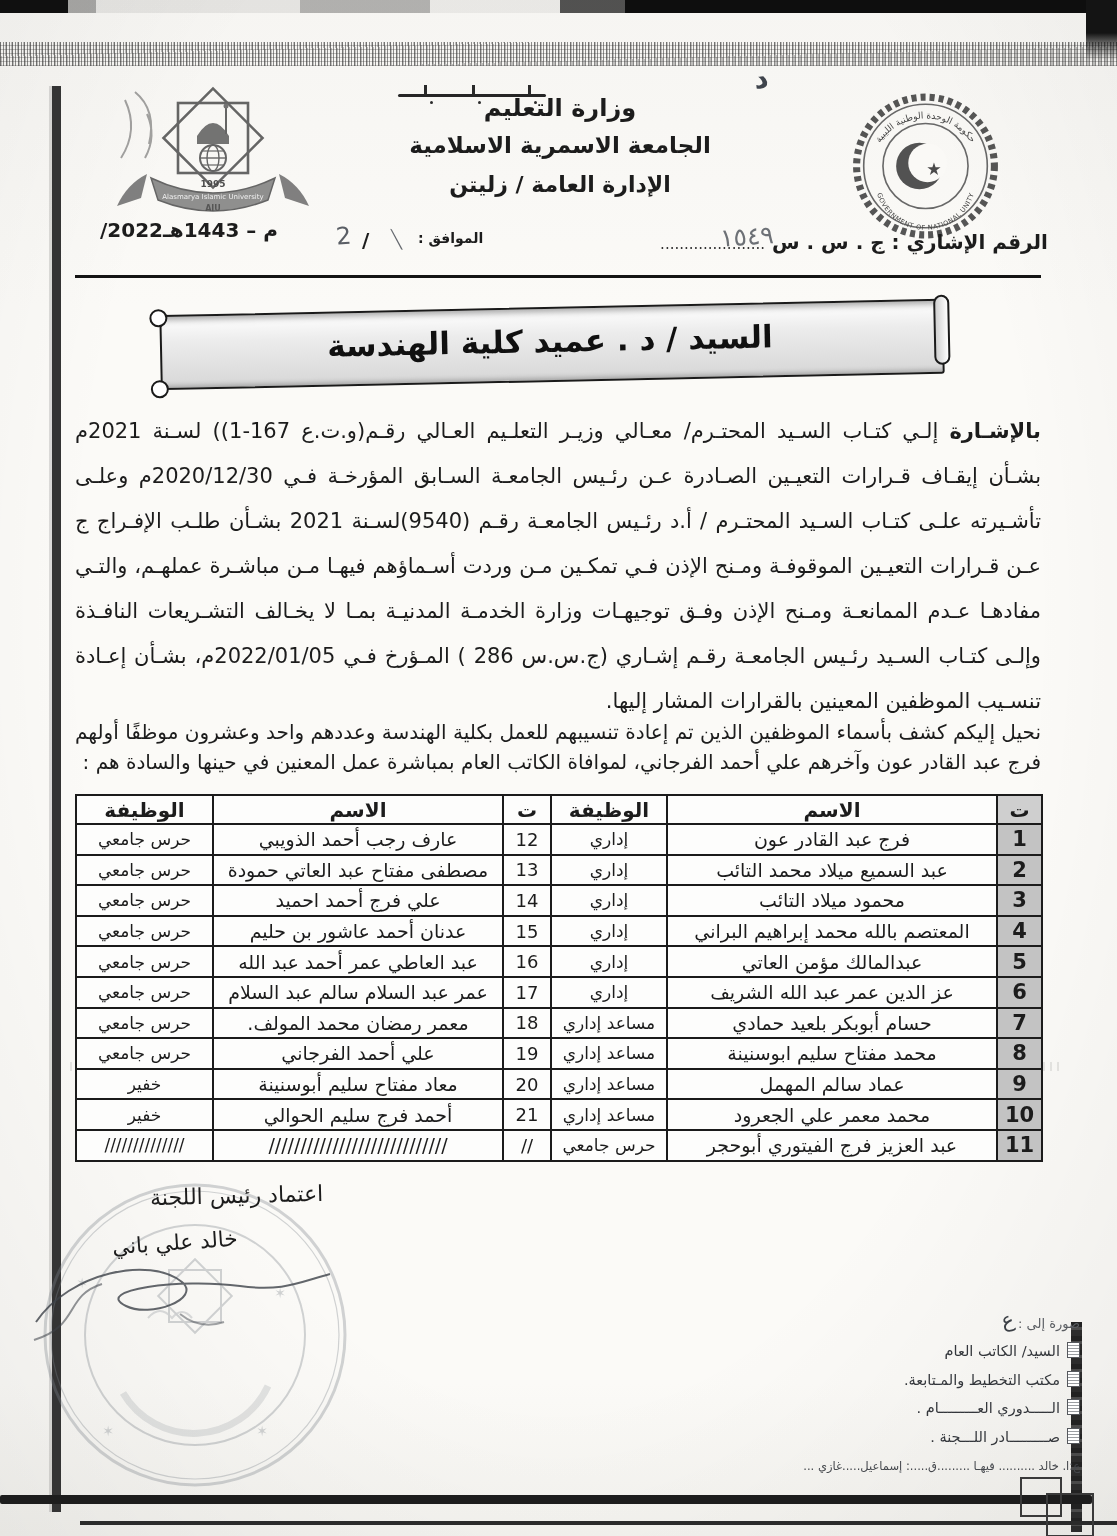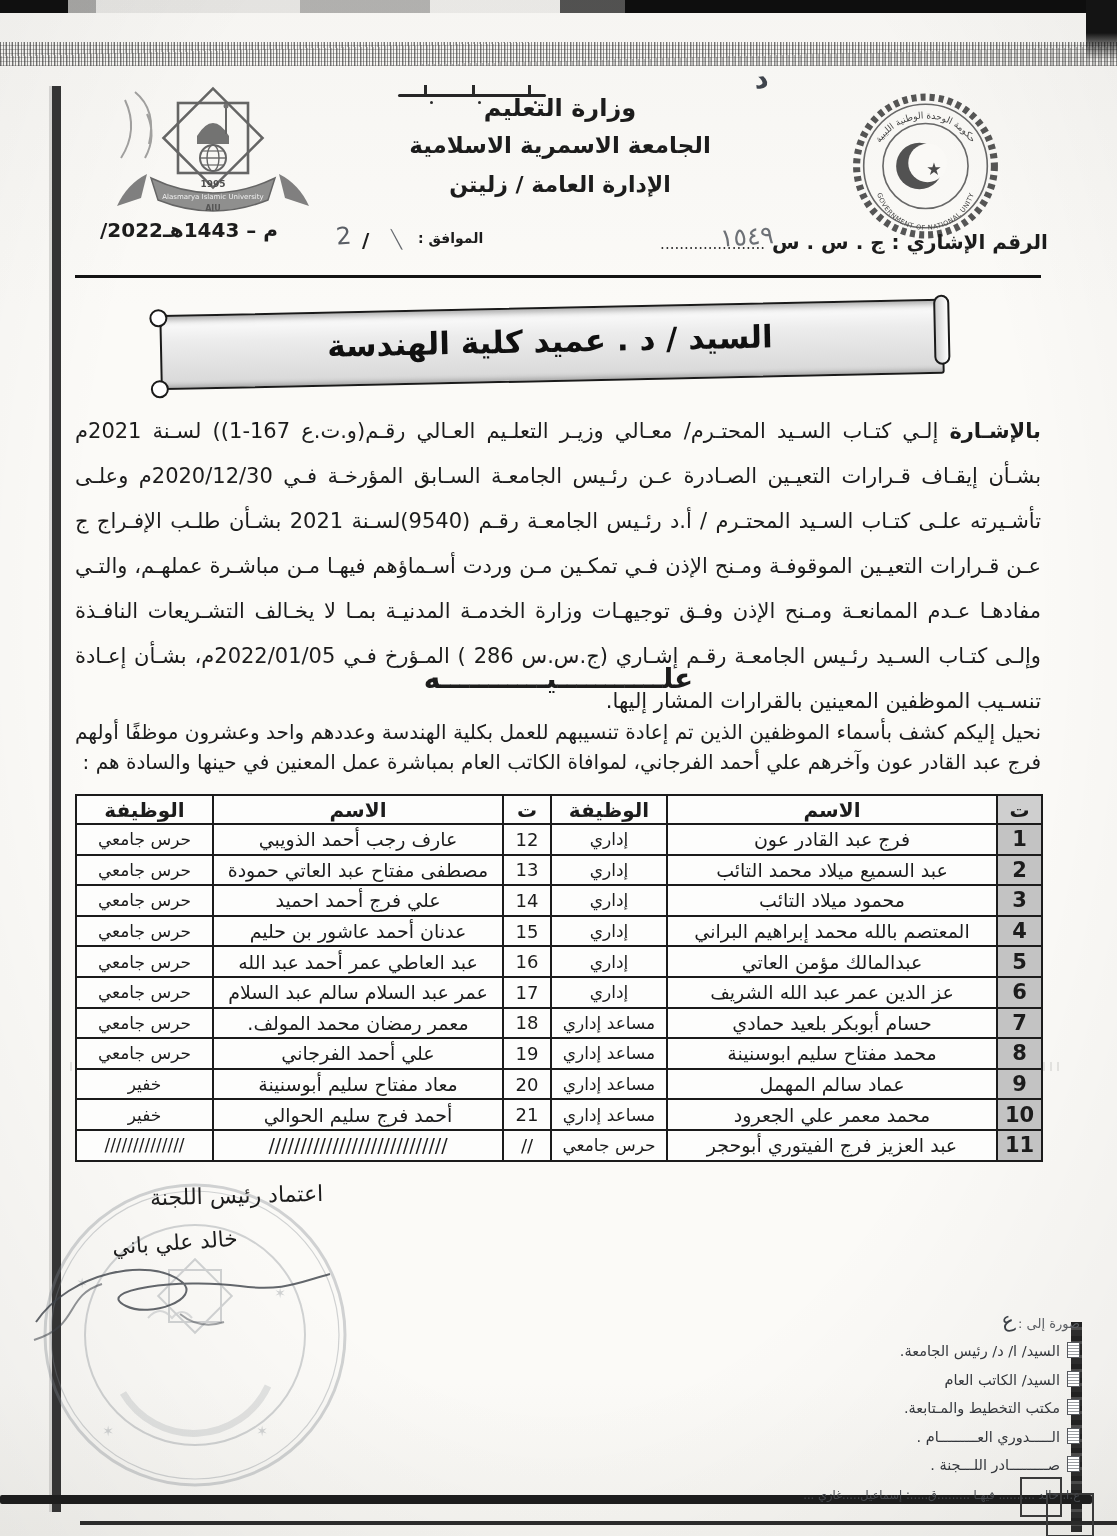--- a/index.html
+++ b/index.html
@@ -183,21 +183,20 @@
 
   <div class="abs banner">
     <div class="banner-body"></div>
     <div class="banner-roll-l"></div>
     <div class="banner-roll-b"></div>
     <div class="banner-roll-r"></div>
     <div class="banner-title">السيد / د . عميد كلية الهندسة</div>
   </div>
 
   <div class="abs p1"><b>بالإشـارة</b><span> إلـي كتـاب السـيد المحتـرم/ معـالي وزيـر التعلـيم العـالي رقـم(و.ت.ع 167-1)) لسـنة 2021م بشـأن إيقـاف قـرارات التعيـين الصـادرة عـن رئـيس الجامعـة السـابق المؤرخـة فـي 2020/12/30م وعلـى تأشـيرته علـى كتـاب السـيد المحتـرم / أ.د رئـيس الجامعـة رقـم (9540)لسـنة 2021 بشـأن طلـب الإفـراج ج عـن قـرارات التعيـين الموقوفـة ومـنح الإذن فـي تمكـين مـن وردت أسـماؤهم فيهـا مـن مباشـرة عملهـم، والتـي مفادهـا عـدم الممانعـة ومـنح الإذن وفـق توجيهـات وزارة الخدمـة المدنيـة بمـا لا يخـالف التشـريعات النافـذة وإلـى كتـاب السـيد رئـيس الجامعـة رقـم إشـاري (ج.س.س 286 ) المـؤرخ فـي 2022/01/05م، بشـأن إعـادة تنسـيب الموظفين المعينين بالقرارات المشار إليها.</span></div>
-  <div class="abs alayh">علـــــــــــيـــــــــــه</div>
   <div class="abs p2">نحيل إليكم كشف بأسماء الموظفين الذين تم إعادة تنسيبهم للعمل بكلية الهندسة وعددهم واحد وعشرون موظفًا أولهم فرج عبد القادر عون وآخرهم علي أحمد الفرجاني، لموافاة الكاتب العام بمباشرة عمل المعنين في حينها والسادة هم :</div>
 
   <table class="roster">
     <colgroup>
       <col style="width:45px">
         <col style="width:330px">
         <col style="width:116px">
       <col style="width:48px">
         <col style="width:290px">
         <col style="width:137px">
@@ -328,21 +327,20 @@
       <path d="M6 78 C 40 28, 120 12, 152 38 C 172 55, 120 74, 96 62 C 62 46, 150 34, 210 42 C 252 48, 270 38, 300 30"></path>
       <path d="M4 96 C 50 82, 34 52, 72 40" opacity=".7"></path>
       <path d="M150 70 q20 16 44 8" opacity=".6"></path>
     </g>
   </svg>
 
   <div class="abs dist">
     <div class="dist-hw hw">ع</div>
     <div class="dist-title">صورة إلى :</div>
     <div>
-        <div class="dist-item"><span class="doc-icon"></span><span>السيد/ ا/ د/ رئيس الجامعة.</span></div>
         <div class="dist-item"><span class="doc-icon"></span><span>السيد/ الكاتب العام</span></div>
         <div class="dist-item"><span class="doc-icon"></span><span>مكتب التخطيط والمـتابعة.</span></div>
         <div class="dist-item"><span class="doc-icon"></span><span>الـــــدوري العـــــــــام .</span></div>
         <div class="dist-item"><span class="doc-icon"></span><span>صـــــــــادر اللـــجنة .</span></div>
       </div>
     <div class="dist-footer">ع:ا. خالد .......... فيهـا .........ق.....: إسماعيل.....غازي ...</div>
   </div>
 
 </div>
 

